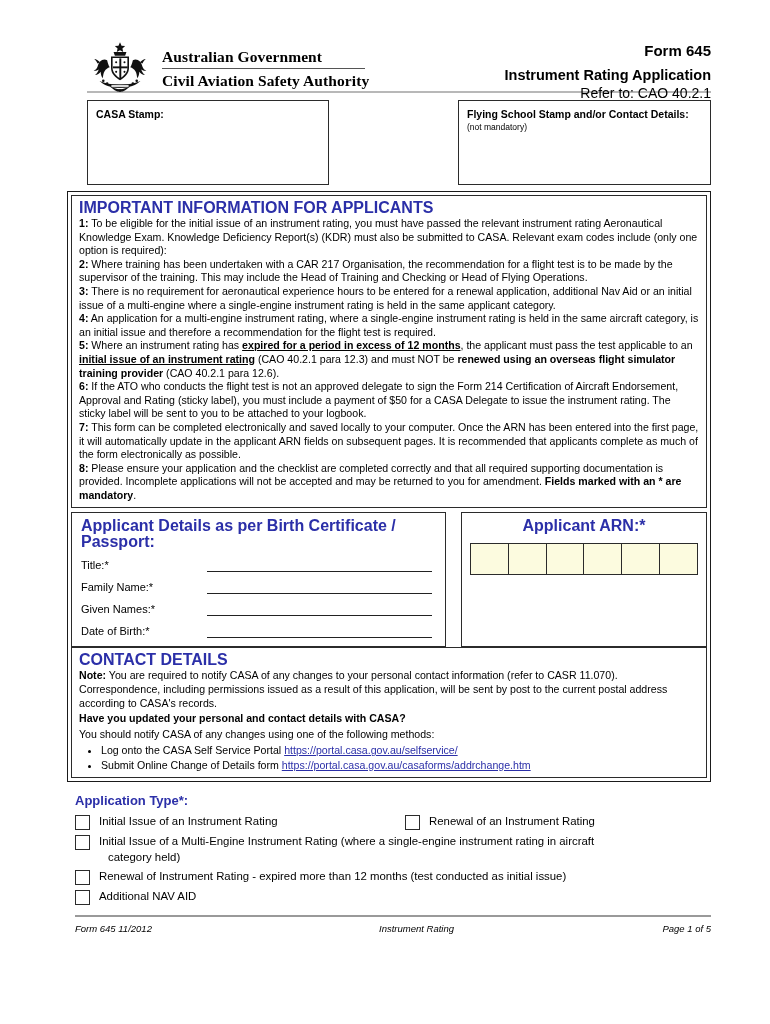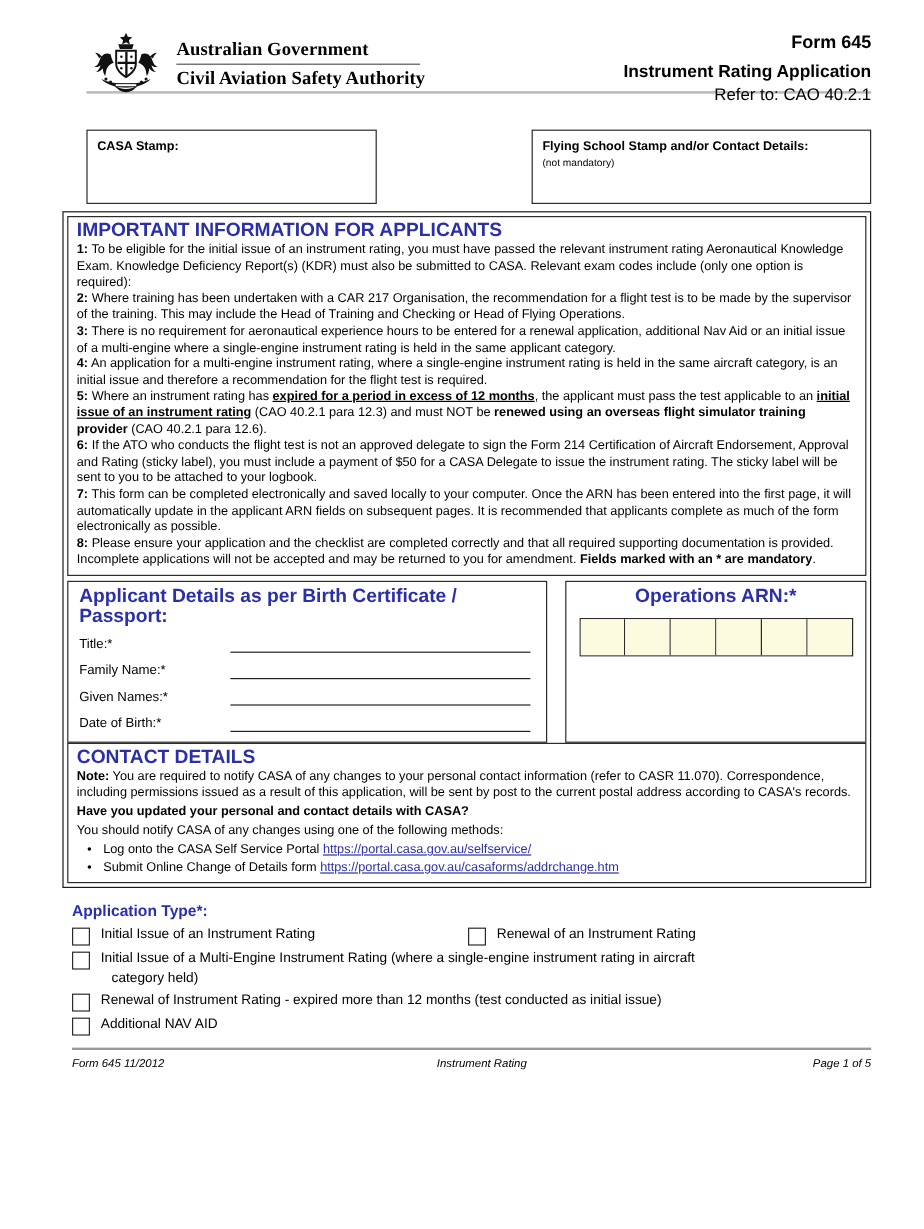--- a/index.html
+++ b/index.html
@@ -13,21 +13,21 @@
     font-family: "Liberation Sans", sans-serif;
     color: #000000;
     position: relative;
     overflow: hidden;
   }
   .page {
     position: relative;
     width: 770px;
     height: 1024px;
     box-sizing: border-box;
-    padding: 0;
+    padding: 15px;
   }
 
   
   .header {
     display: flex;
     align-items: flex-start;
     padding: 24px 44px 0 72px;
     height: 68px;
     box-sizing: border-box;
   }
@@ -99,21 +99,20 @@
   .stamp-row {
     display: flex;
     margin: 7px 44px 0 72px;
     height: 85px;
   }
   .stamp-box {
     border: 1.2px solid #2b2b2b;
     box-sizing: border-box;
     padding: 6px 8px;
     background: #fff;
-    margin-top: 23px;
   }
   .stamp-left { width: 242px; }
   .stamp-gap { width: 129px; }
   .stamp-right { flex: 1 1 auto; }
   .stamp-title {
     font-size: 10.5px;
     font-weight: bold;
     line-height: 14px;
   }
   .stamp-sub {
@@ -377,21 +376,21 @@
           <div class="field-label">Given Names:*</div>
           <div class="field-rule"></div>
         </div>
         <div class="field-line">
           <div class="field-label">Date of Birth:*</div>
           <div class="field-rule"></div>
         </div>
       </div>
 
       <div class="applicant-right">
-        <div class="sec-head centered">Operations ARN:*</div>
+        <div class="sec-head centered">Applicant ARN:*</div>
         <div class="arn-boxes" style="margin-left:auto;margin-right:auto;">
           <div class="arn-cell"></div>
           <div class="arn-cell"></div>
           <div class="arn-cell"></div>
           <div class="arn-cell"></div>
           <div class="arn-cell"></div>
           <div class="arn-cell"></div>
         </div>
       </div>
     </div>

